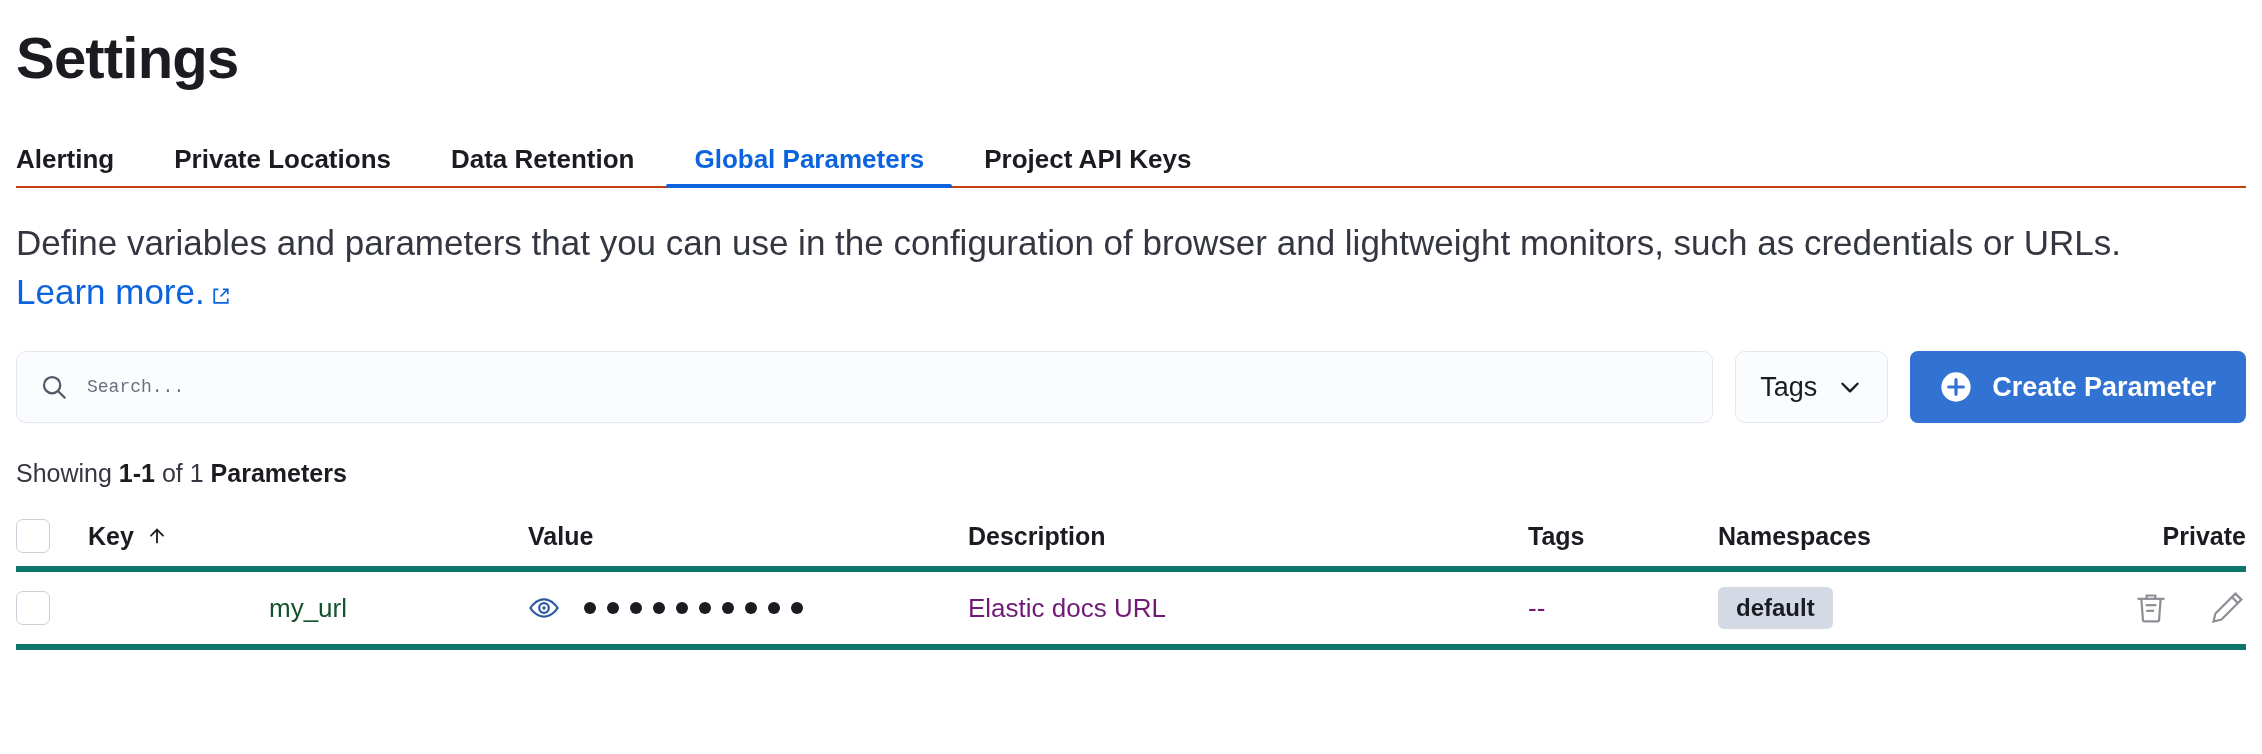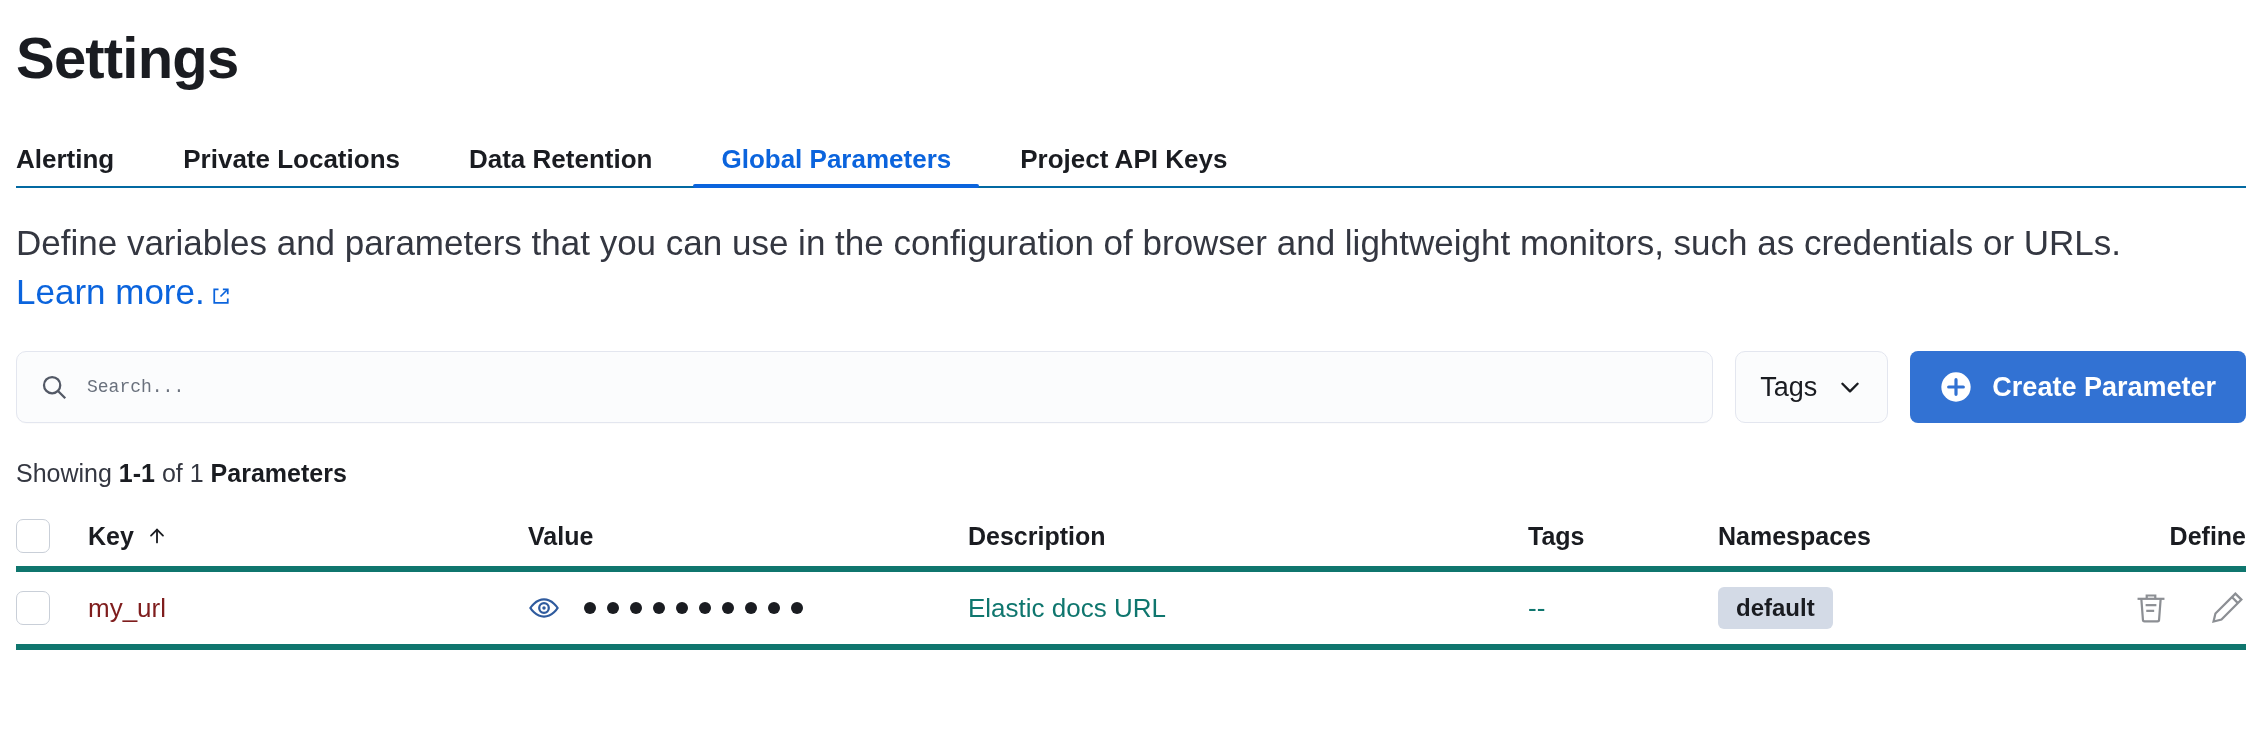--- a/index.html
+++ b/index.html
@@ -27,23 +27,23 @@
     font-weight: 700;
     letter-spacing: -0.8px;
     color: #1a1c21;
     padding-top: 26px;
   }
 
   
   .tabs {
     display: flex;
     align-items: flex-end;
-    gap: 13px;
+    gap: 4px;
     margin-top: 42px;
-    border-bottom: 2px solid #0369a1;
+    border-bottom: 2px solid #c2410c;
     height: 56px;
   }
   .tab {
     position: relative;
     font-size: 26px;
     font-weight: 700;
     color: #1a1c21;
     padding: 0 28px 14px 28px;
     cursor: pointer;
     white-space: nowrap;
@@ -198,22 +198,22 @@
 
   .checkbox {
     width: 34px;
     height: 34px;
     border: 1px solid #c9cfd8;
     border-radius: 7px;
     background: #fff;
     cursor: pointer;
   }
 
-  .cell { font-size: 26px; color: #0f766e; }
-  .cell-key { color: #7f1d1d; }
+  .cell { font-size: 26px; color: #701a75; }
+  .cell-key { color: #14532d; text-align: center; }
 
   .eye-icon { width: 32px; height: 32px; color: #2f5b9e; cursor: pointer; flex: 0 0 auto; }
   .eye-icon svg { display: block; }
   .masked-value {
     display: flex;
     align-items: center;
     gap: 11px;
   }
   .masked-value i {
     display: block;
@@ -304,21 +304,21 @@
             <svg viewBox="0 0 24 24" fill="none" stroke="currentColor" stroke-width="2" stroke-linecap="round" stroke-linejoin="round">
               <path d="M12 19V5"></path>
               <path d="M5.5 11.5L12 5l6.5 6.5"></path>
             </svg>
           </span>
       </div>
       <div class="c-value th">Value</div>
       <div class="c-desc th">Description</div>
       <div class="c-tags th">Tags</div>
       <div class="c-ns th">Namespaces</div>
-      <div class="c-actions th th-actions">Define</div>
+      <div class="c-actions th th-actions">Private</div>
     </div>
 
     <div class="trow tbody-row">
       <div class="c-check">
         <div class="checkbox"></div>
       </div>
       <div class="c-key cell cell-key">my_url</div>
       <div class="c-value">
         <span class="eye-icon">
             <svg viewBox="0 0 24 24" fill="none" stroke="currentColor" stroke-width="1.7">

